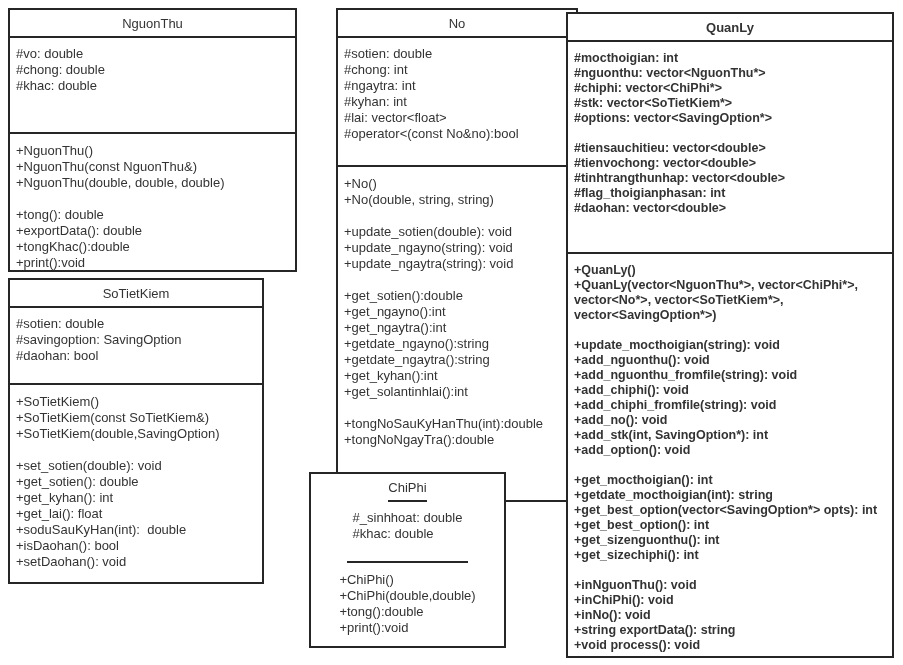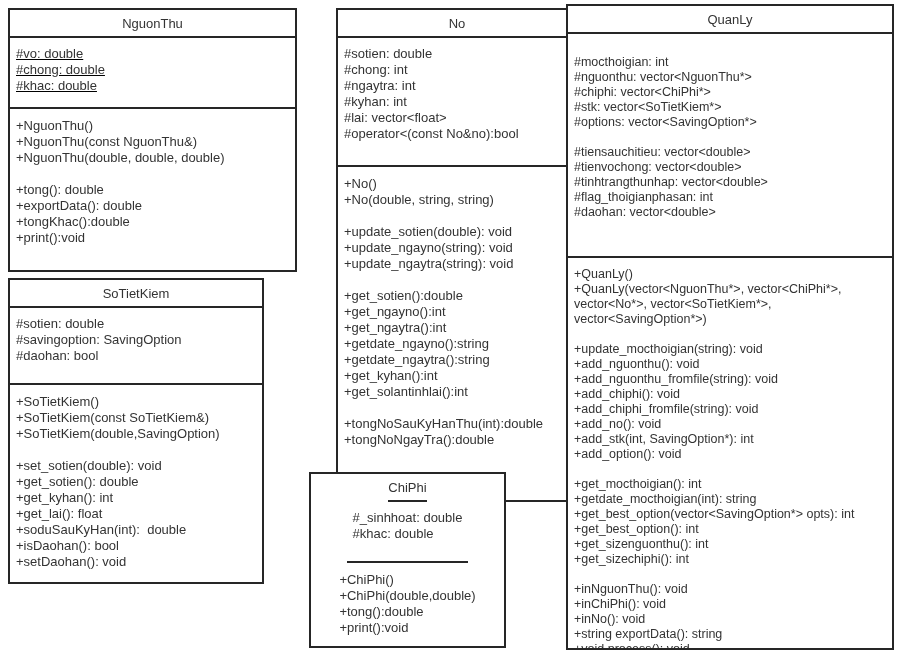--- a/index.html
+++ b/index.html
@@ -50,31 +50,31 @@
     overflow: hidden;
   }
   .line {
     font-size: 13px;
     line-height: 16px;
     color: #333333;
     white-space: pre;
   }
   
   .box-nguonthu   { left: 8px;   top: 8px;   width: 289px; height: 264px; }
-  .box-nguonthu   .uml-attrs { height: 71px; text-decoration: underline; }
+  .box-nguonthu   .uml-attrs { height: 96px; }
   .box-sotietkiem { left: 8px;   top: 278px; width: 256px; height: 306px; }
   .box-sotietkiem .uml-attrs { height: 77px; }
   .box-no         { left: 310px; top: 8px;   width: 242px; height: 494px; margin-left: 26px; }
   .box-no         .uml-attrs { height: 129px; }
   .box-chiphi     { left: 309px; top: 472px; width: 197px; height: 176px; align-items: center; }
   .box-chiphi     .uml-attrs { height: 61px; }
-  .box-quanly     { left: 566px; top: 4px;   width: 328px; height: 646px; }
+  .box-quanly     { left: 566px; top: 12px;   width: 328px; height: 646px; font-weight: bold; }
   .box-quanly     .uml-attrs { height: 212px; }
   .box-quanly     .line { font-size: 12.5px; line-height: 15px; }
-  .box-quanly     .uml-attrs { padding-top: 9px; margin-top: 12px; }
+  .box-quanly     .uml-attrs { padding-top: 9px; }
 </style>
 </head>
 <body>
 
 <div class="canvas" id="canvas">
 
 <section class="uml-class box-nguonthu">
       <header class="uml-title">NguonThu</header>
       <div class="uml-attrs">
         <div class="line">#vo: double</div>

